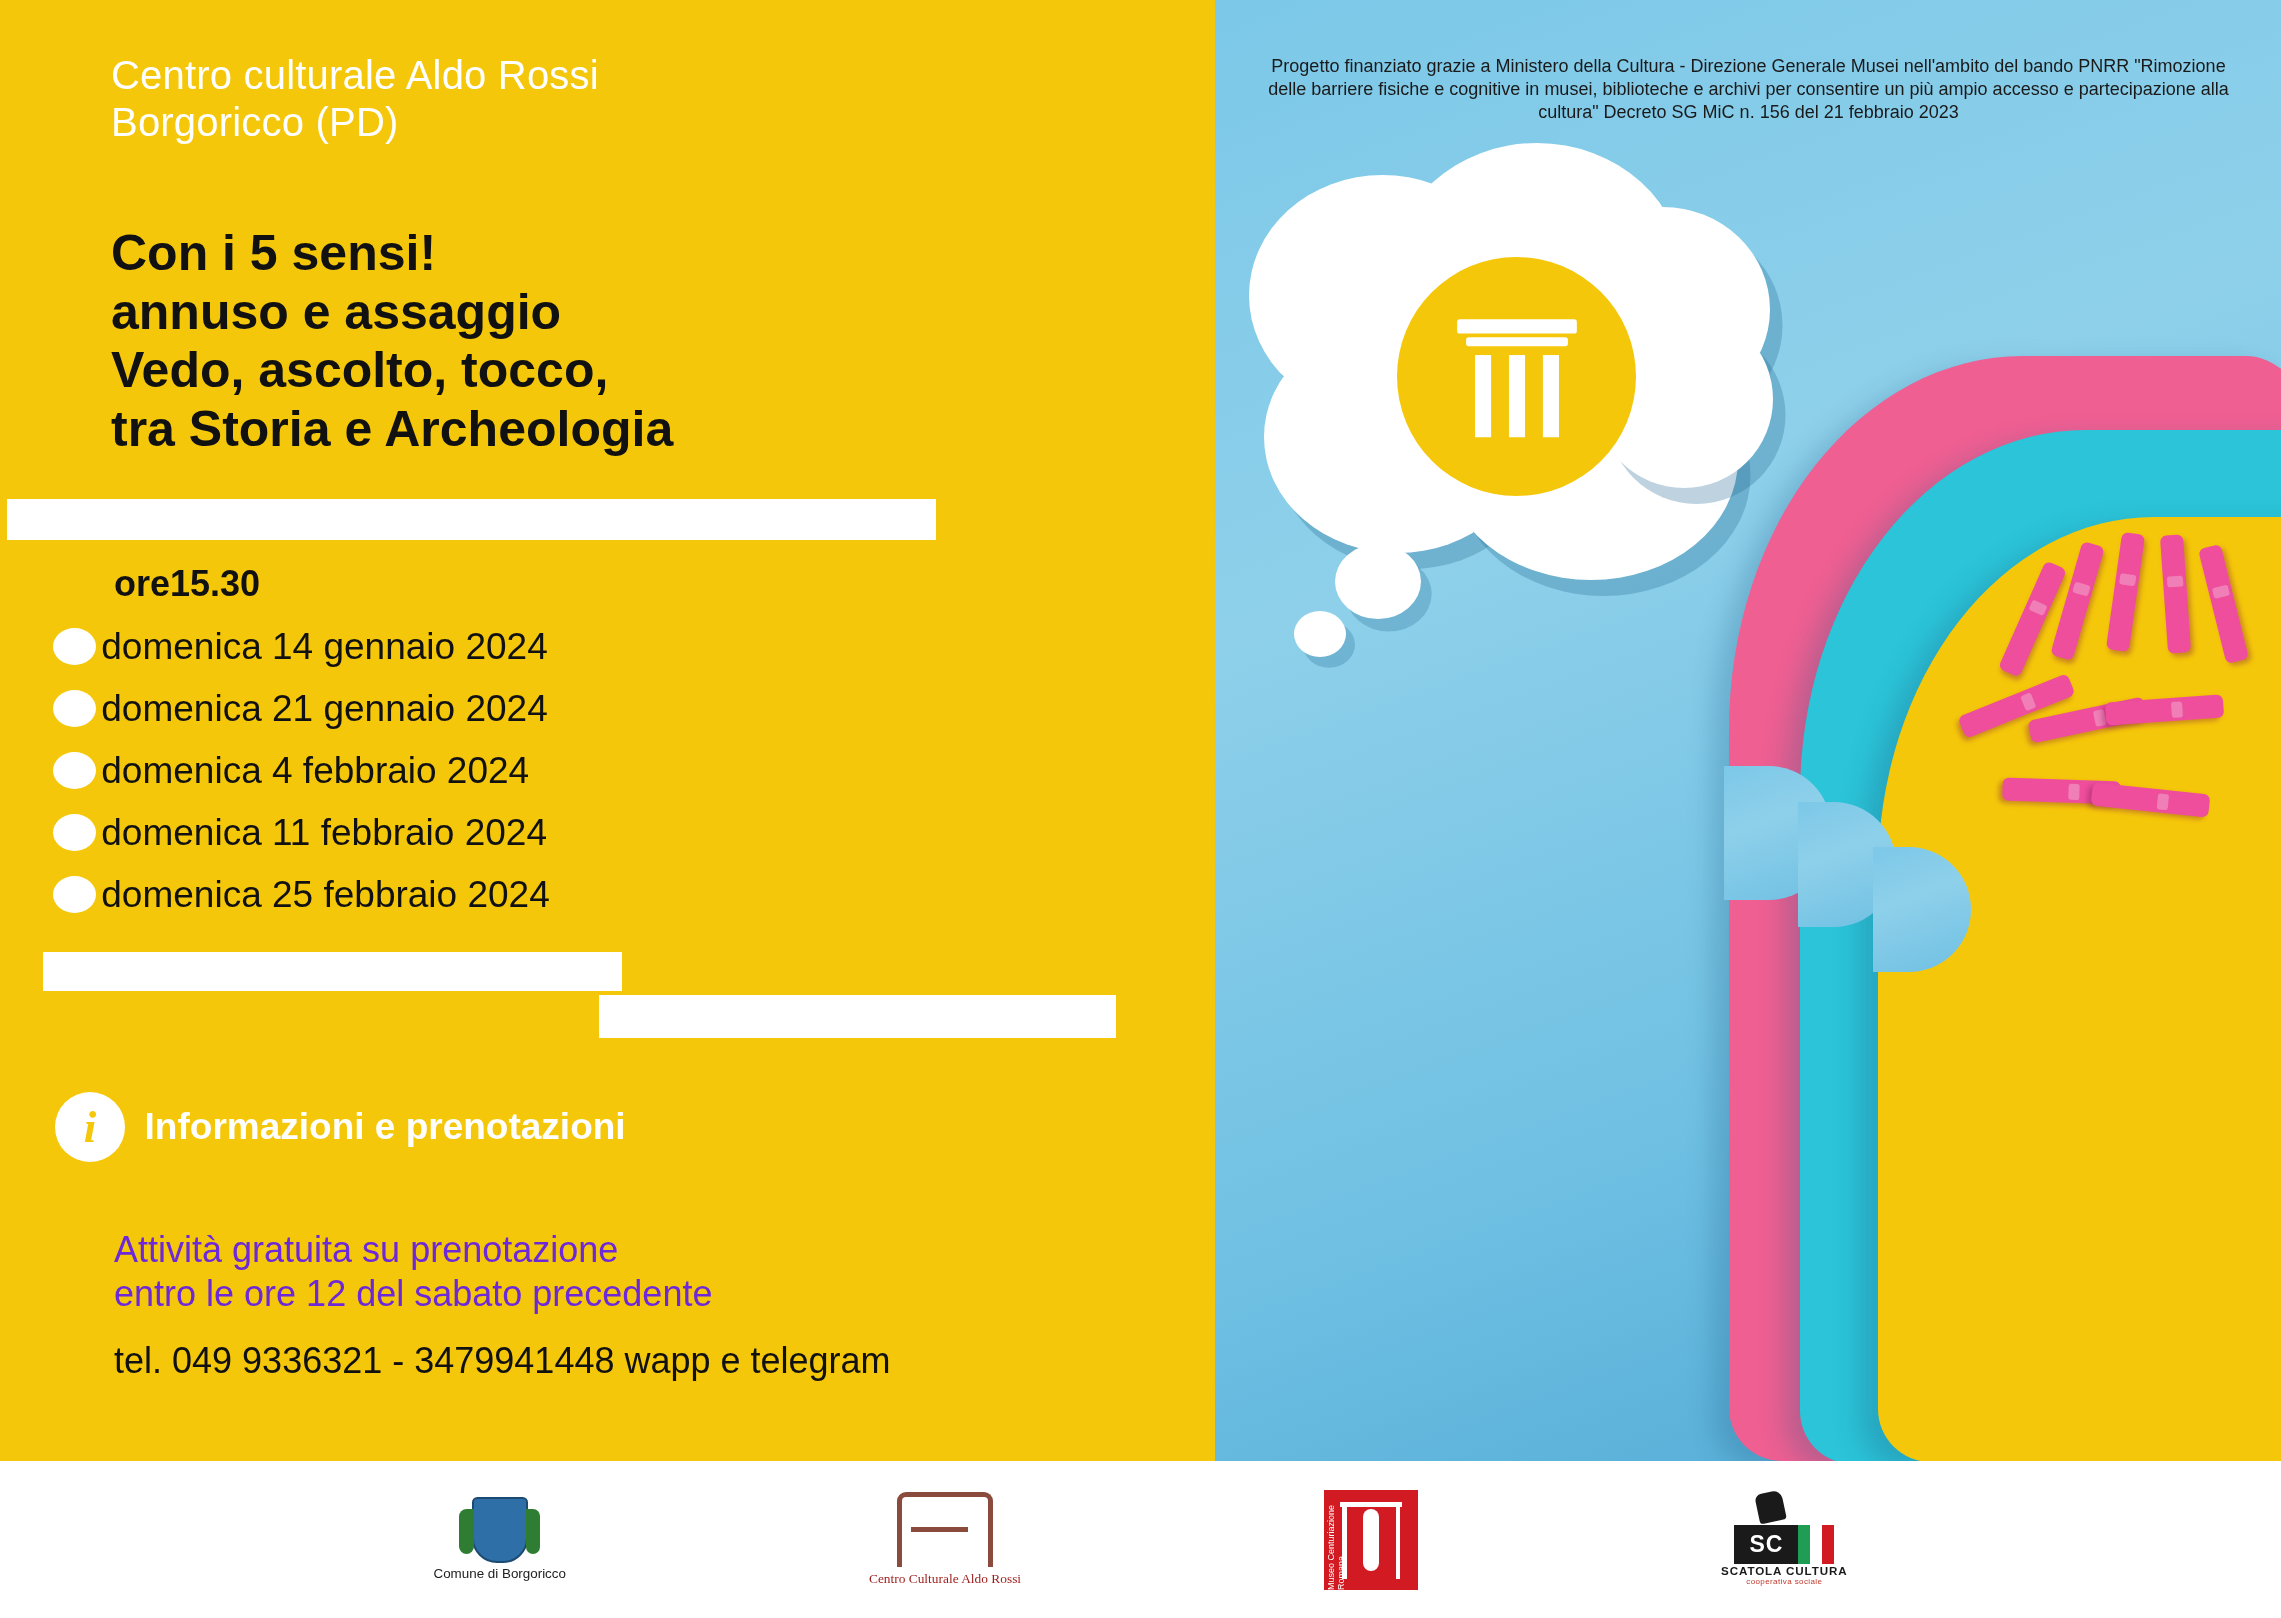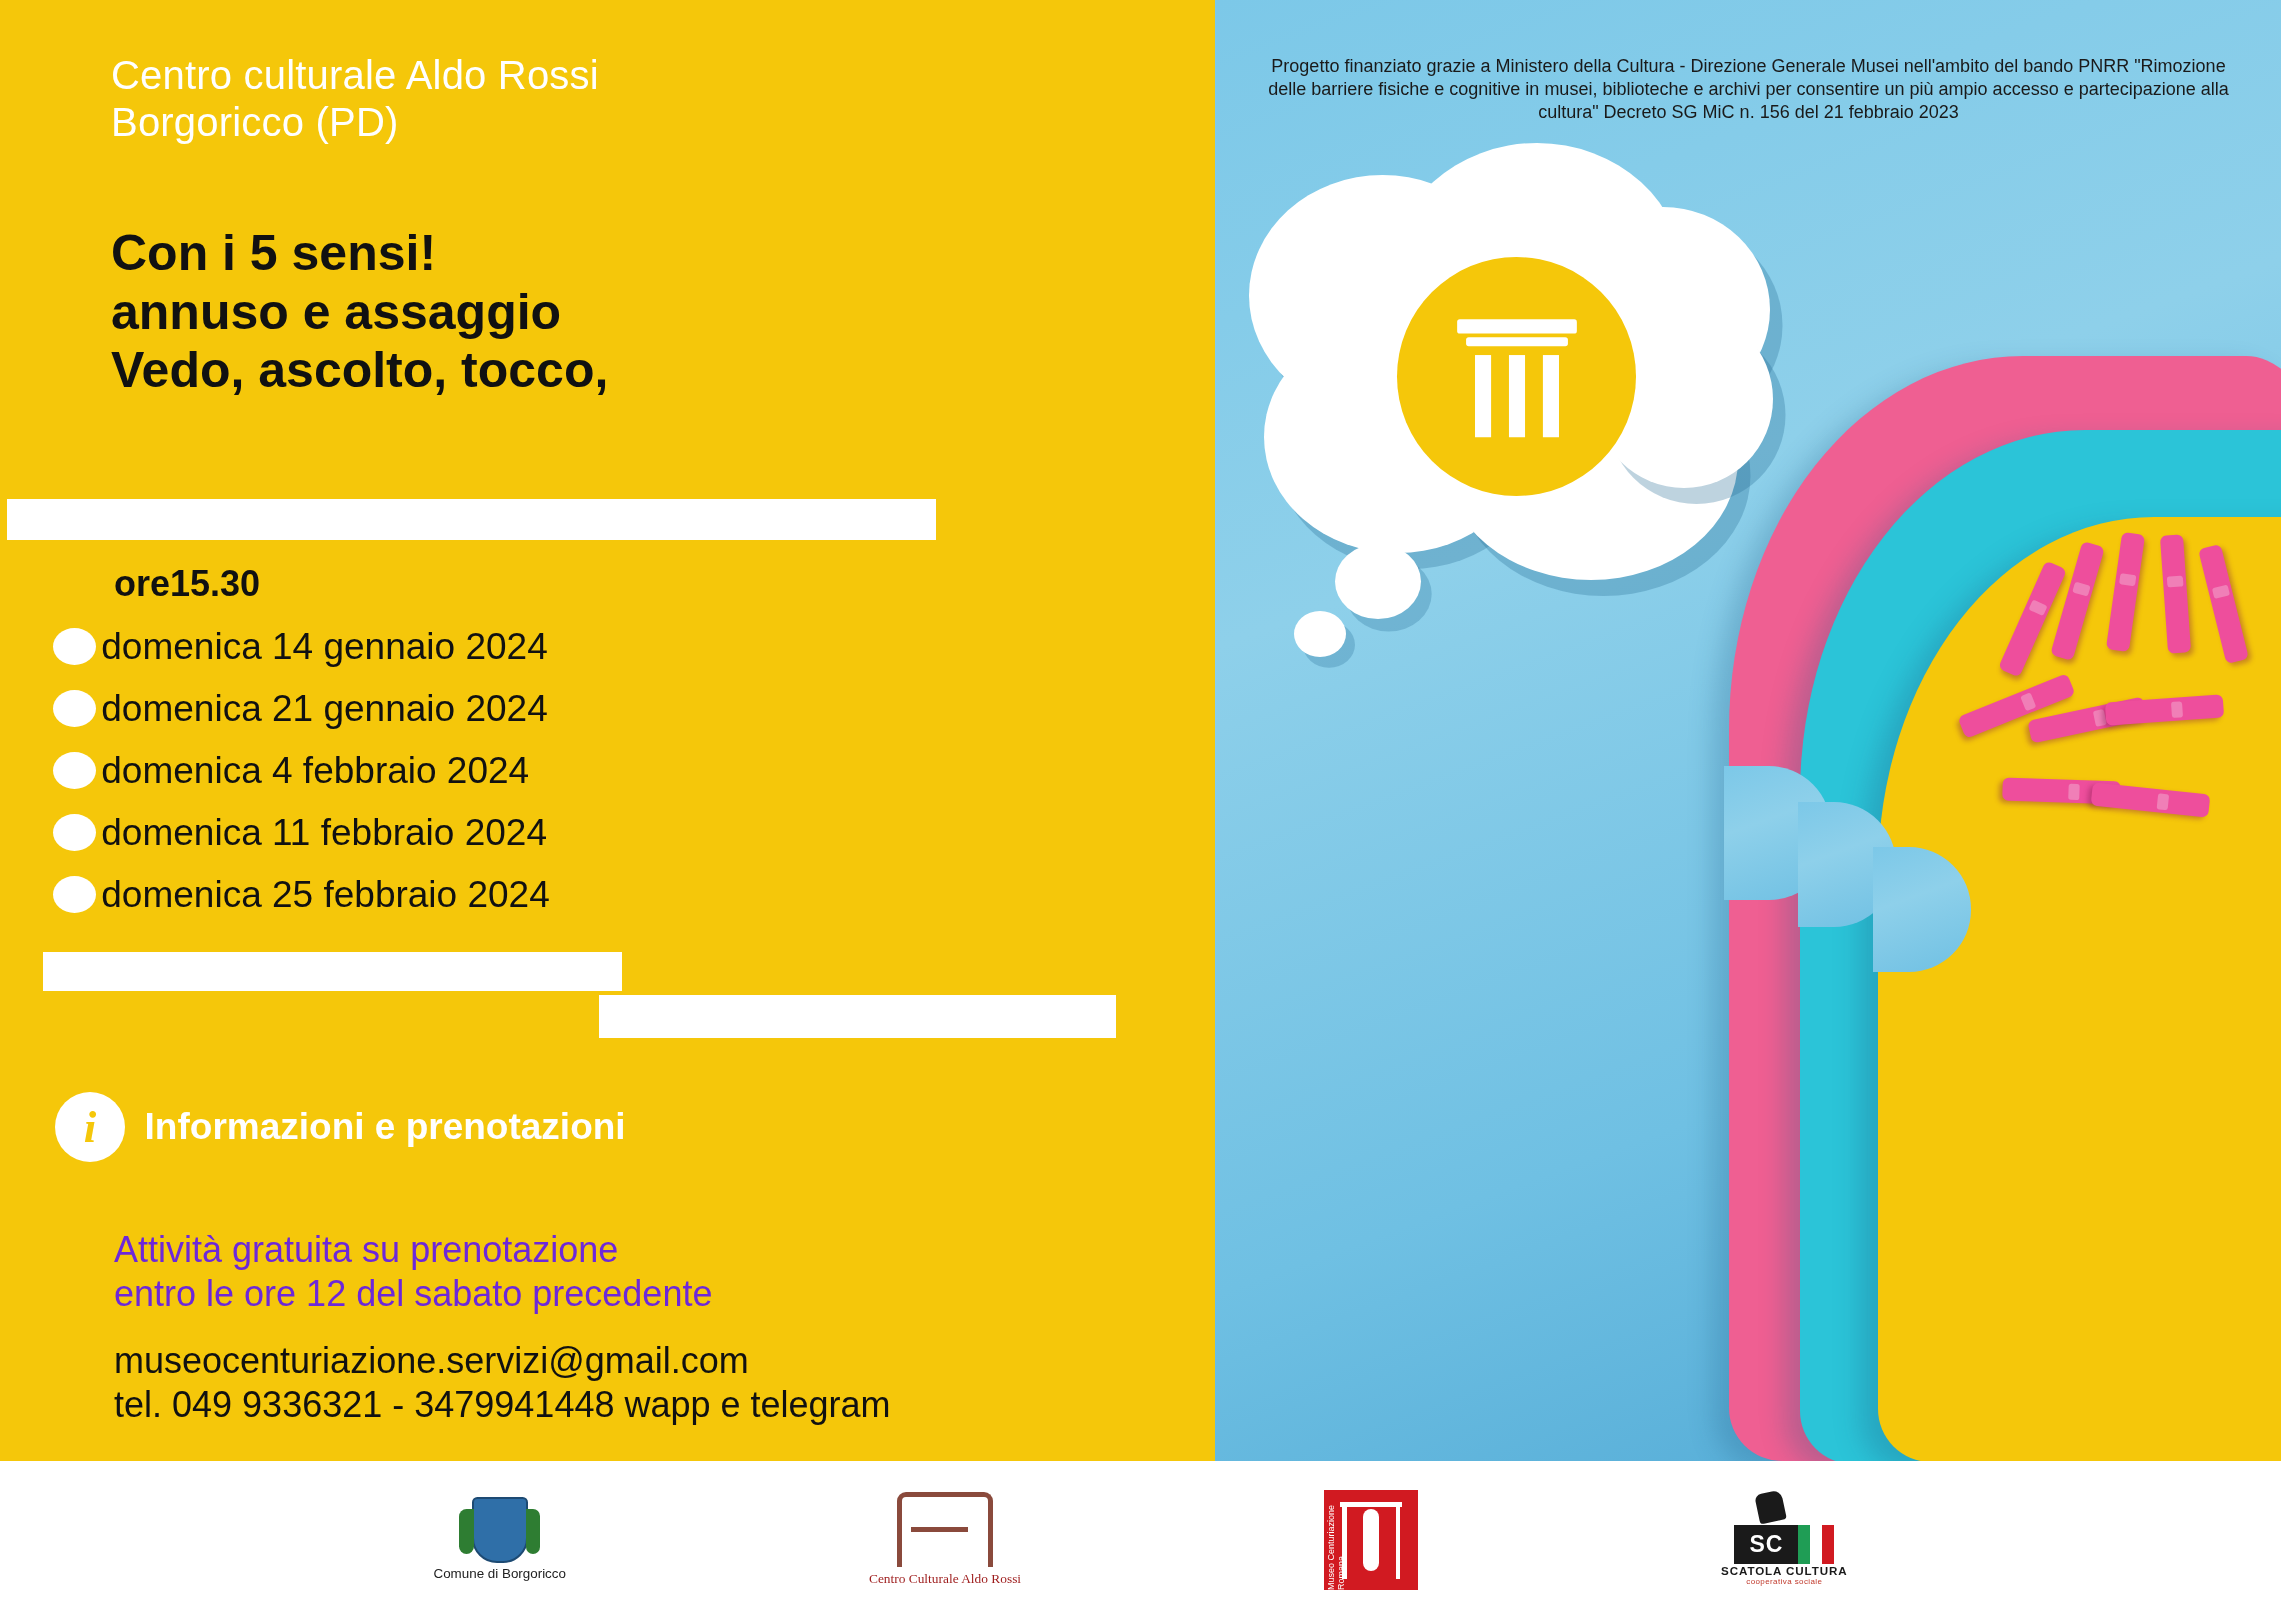--- a/index.html
+++ b/index.html
@@ -265,20 +265,21 @@
   <div class="left-panel">
     <div class="header-block">
       <div class="org-line">Centro culturale Aldo Rossi</div>
       <div class="org-line">Borgoricco (PD)</div>
     </div>
 
     <div class="title-block">
       <div>Con i 5 sensi!</div>
       <div>annuso e assaggio</div>
       <div>Vedo, ascolto, tocco,</div>
+      <div>tra Storia e Archeologia</div>
     </div>
 
     <div class="white-bar"></div>
 
     <div class="time-label">ore15.30</div>
 
     <div class="dates">
       <div class="date-row">
         <span class="bullet"></span>
         <span class="date-text">domenica 14 gennaio 2024</span>
@@ -308,21 +309,20 @@
       <div class="info-icon">i</div>
       <div class="info-text">Informazioni e prenotazioni</div>
     </div>
 
     <div class="footer-text">
       <div>Attività gratuita su prenotazione</div>
       <div>entro le ore 12 del sabato precedente</div>
     </div>
 
     <div class="contact-text">
-      <div>museocenturiazione.servizi@gmail.com</div>
       <div>tel. 049 9336321 - 3479941448 wapp e telegram</div>
     </div>
   </div>
 
   <div class="right-panel">
     <div class="funding-note">Progetto finanziato grazie a Ministero della Cultura - Direzione Generale Musei nell'ambito del bando PNRR "Rimozione delle barriere fisiche e cognitive in musei, biblioteche e archivi per consentire un più ampio accesso e partecipazione alla cultura" Decreto SG MiC n. 156 del 21 febbraio 2023</div>
   </div>
 
   <div>
     <div class="cloud-blob" style="left:1249px;top:175px;width:267px;height:241px;"></div>

